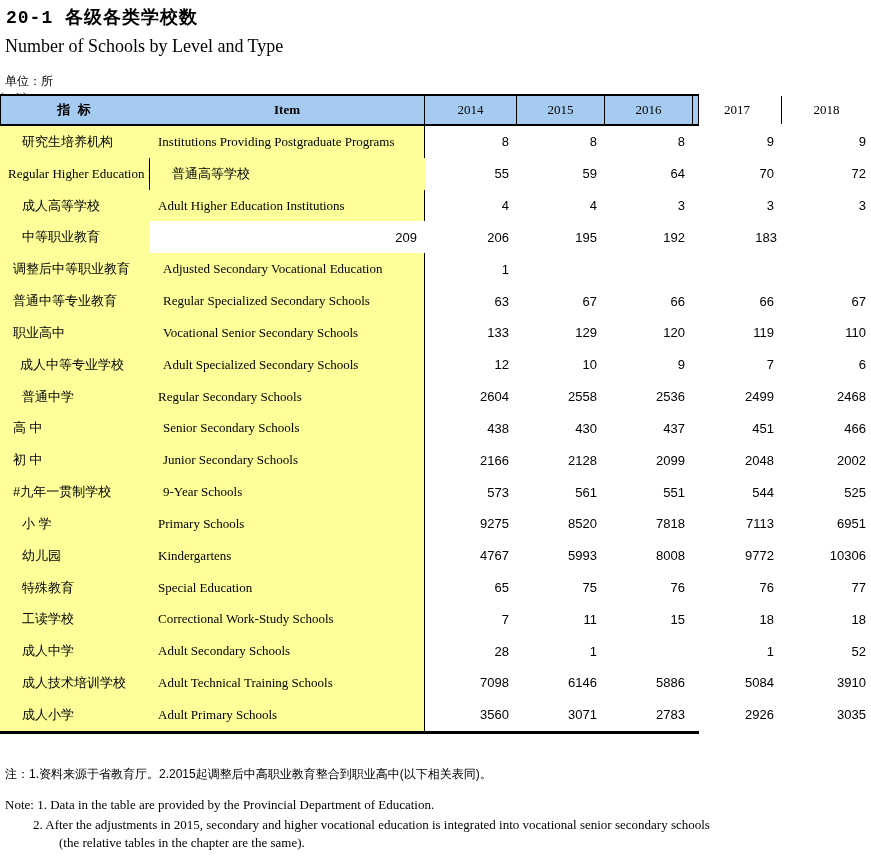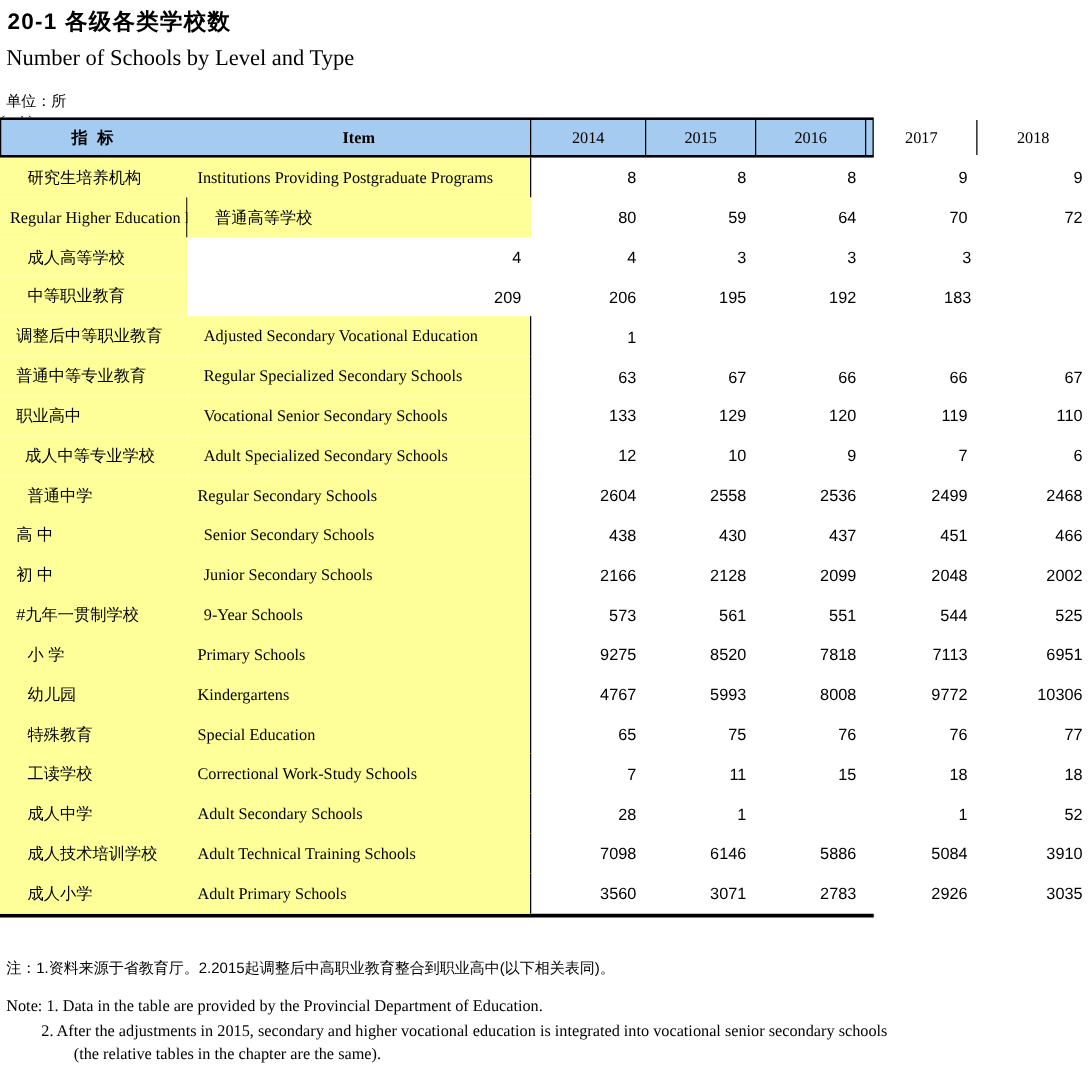--- a/index.html
+++ b/index.html
@@ -4,21 +4,21 @@
 <style>
   * { margin:0; padding:0; box-sizing:border-box; }
   html,body { background:#fff; }
   .page {
     position:relative; width:871px; height:856px; background:#fff;
     font-family:"Liberation Sans", sans-serif; color:#000; overflow:hidden;
   }
   .title-cn {
     position:absolute; top:5px; left:6px;
     font-size:18px; font-weight:bold; letter-spacing:1px;
-    font-family:Liberation Sans, sans-serif;
+    font-family:Liberation Mono, monospace;
   }
   .title-en {
     position:absolute; top:36px; left:5px;
     font-size:18px; font-weight:normal;
     font-family:"Liberation Serif", serif;
   }
   .unit-row {
     position:absolute; top:73px; left:0; width:871px;
     display:flex; justify-content:space-between;flex-direction:column;
   }
@@ -109,28 +109,29 @@
           <div class="cell en ei0">Institutions Providing Postgraduate Programs</div>
           <div class="cell val">8</div>
           <div class="cell val">8</div>
           <div class="cell val">8</div>
           <div class="cell val">9</div>
           <div class="cell val last">9</div>
         </div>
         <div class="trow">
           <div class="cell en ei0">Regular  Higher Education Institutions</div>
           <div class="cell cn ci0">普通高等学校</div>
-          <div class="cell val">80</div>
+          <div class="cell val">55</div>
           <div class="cell val">59</div>
           <div class="cell val">64</div>
           <div class="cell val">70</div>
           <div class="cell val last">72</div>
         </div>
         <div class="trow">
           <div class="cell cn ci0">成人高等学校</div>
+          <div class="cell en ei0">Adult Higher Education  Institutions</div>
           <div class="cell val">4</div>
           <div class="cell val">4</div>
           <div class="cell val">3</div>
           <div class="cell val">3</div>
           <div class="cell val last">3</div>
         </div>
         <div class="trow">
           <div class="cell cn ci0">中等职业教育</div>
           <div class="cell val">209</div>
           <div class="cell val">206</div>

